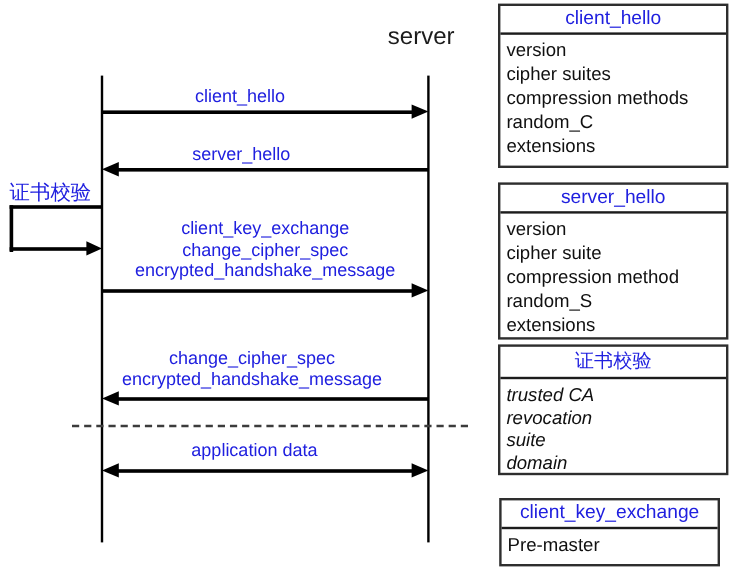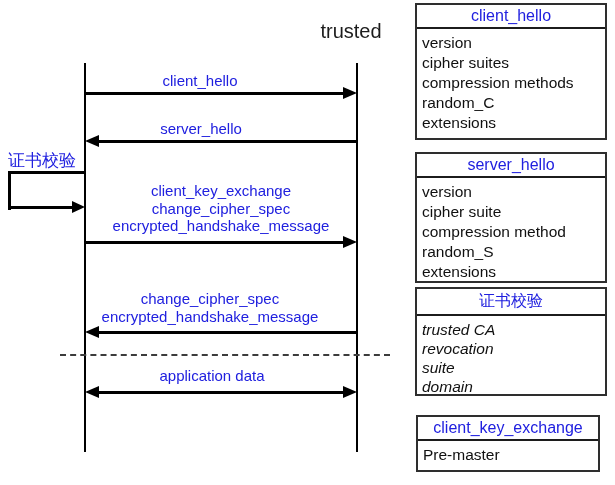--- a/index.html
+++ b/index.html
@@ -31,21 +31,21 @@
   }
   .panel-body{padding:4px 5px 0;font-size:15.5px;color:#101010;}
   .panel-body .item{line-height:20px;white-space:nowrap;}
   .panel-body.tight .item{line-height:19px;font-style:italic;}
 </style>
 </head>
 <body>
 
 <div class="stage">
 
-  <div class="abs actor" style="left:308px;top:20px;width:86px;">trusted</div>
+  <div class="abs actor" style="left:308px;top:20px;width:86px;">server</div>
 
   <div class="abs lifeline" style="left:84px;top:63px;height:389px;"></div>
   <div class="abs lifeline" style="left:356px;top:63px;height:389px;"></div>
 
   <div class="abs msg-label" style="left:64px;top:72px;">client_hello</div>
   <div class="abs arrow" style="left:85px;top:87px;width:272px;">
     <div class="shaft" style="right:6px;"></div>
     <div class="head-r"></div>
   </div>
 

